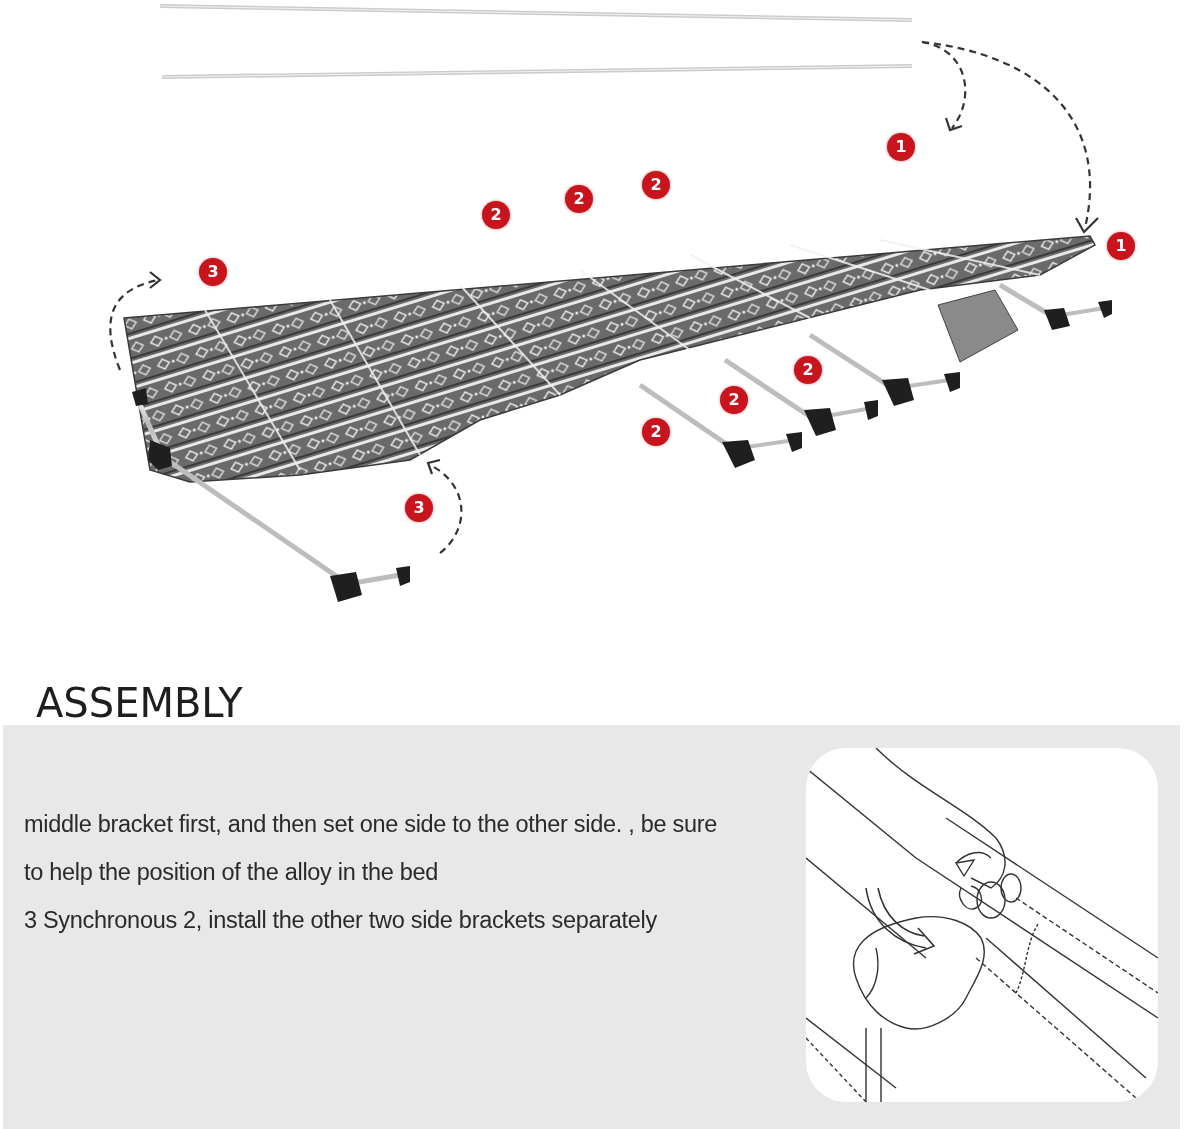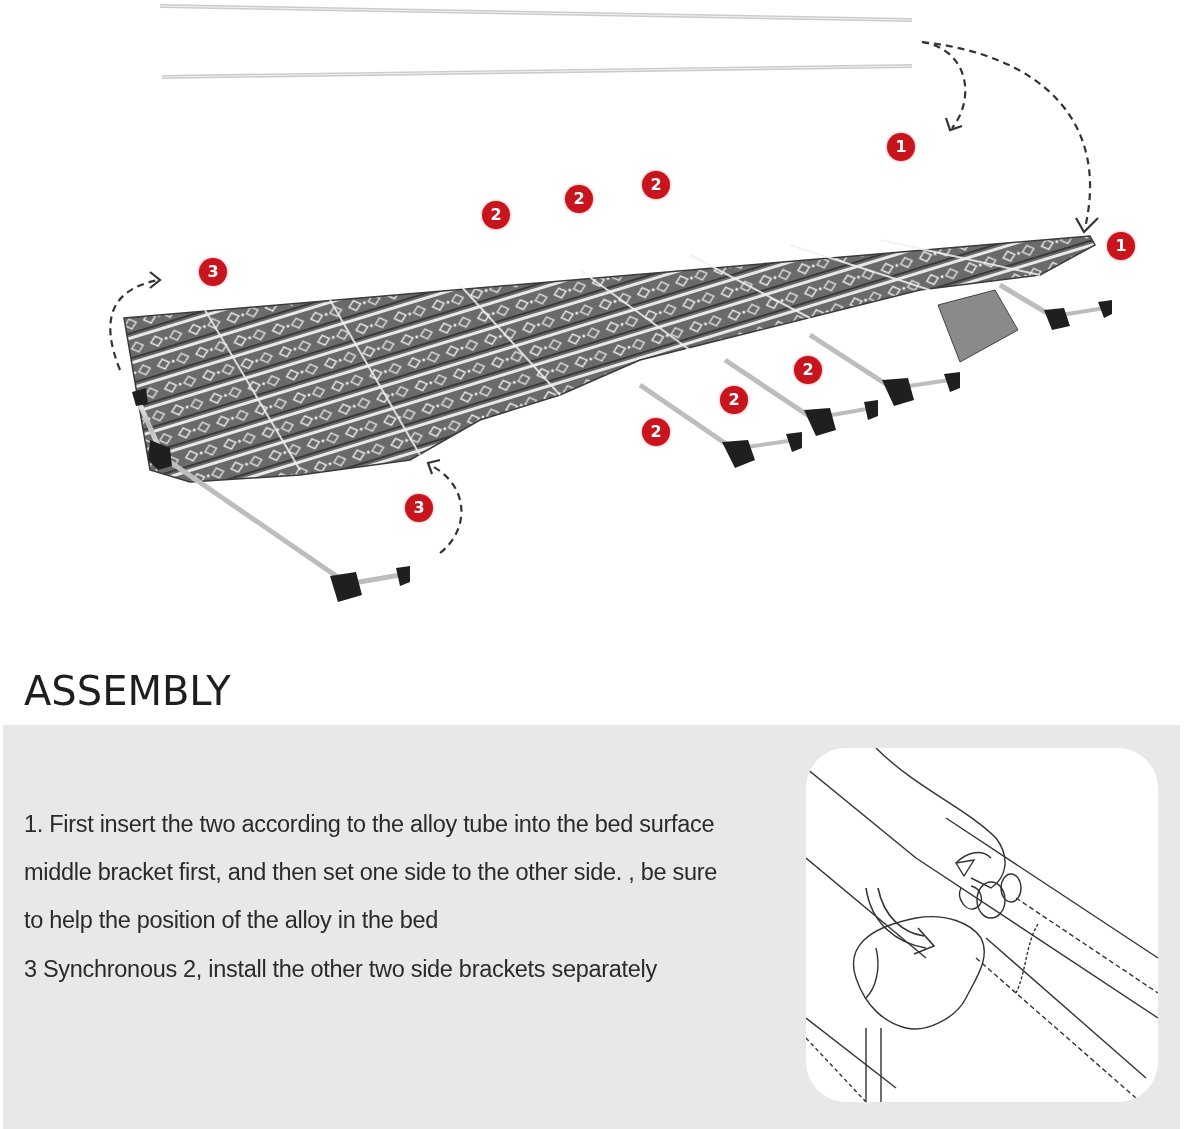--- a/index.html
+++ b/index.html
@@ -3,21 +3,21 @@
 <meta charset="utf-8">
 <style>
   html, body { margin:0; padding:0; background:#ffffff; }
   body { width:1187px; height:1129px; position:relative; overflow:hidden; font-family:"Liberation Sans", sans-serif; }
   .diagram { position:absolute; left:0; top:0; width:1187px; height:640px; }
   .diagram svg { position:absolute; left:0; top:0; }
   .badge { position:absolute; width:28px; height:28px; border-radius:50%; background:#c8141c; color:#fff;
            font-family:"DejaVu Sans", sans-serif; font-weight:bold; font-size:16px; line-height:28px; text-align:center;
            box-shadow:0 0 3px rgba(200,20,28,0.5); }
   .title { position:absolute; left:24px; top:668px; font-family:"DejaVu Sans", sans-serif; font-size:40px; font-weight:normal;
-           color:#1e1e1e; letter-spacing:0px; margin:0; }
+           color:#1e1e1e; letter-spacing:0px; margin:12px; }
   .panel { position:absolute; left:3px; top:725px; width:1177px; height:404px; background:#e8e8e8; }
   .steps { position:absolute; left:24px; top:800px; width:770px; font-family:"Liberation Sans", sans-serif; font-size:23.5px; color:#2a2a2a;
            line-height:48.2px; letter-spacing:-0.3px; }
   .steps div { white-space:nowrap; }
   .inset { position:absolute; left:806px; top:748px; width:352px; height:354px; background:#ffffff; border-radius:40px; overflow:hidden; }
   .inset svg { position:absolute; left:0; top:0; }
 </style>
 </head>
 <body>
 
@@ -123,21 +123,20 @@
   <div class="badge" style="left:199px;top:258px;">3</div>
   <div class="badge" style="left:405px;top:494px;">3</div>
 </div>
 
 <h1 class="title">ASSEMBLY</h1>
 
 <div class="panel">
 </div>
 
 <div class="steps">
-  <div>1. First insert the two according to the alloy tube into the bed surface</div>
   <div>middle bracket first, and then set one side to the other side. , be sure</div>
   <div>to help the position of the alloy in the bed</div>
   <div>3 Synchronous 2, install the other two side brackets separately</div>
 </div>
 
 <div class="inset">
   <svg width="352" height="354" viewBox="0 0 352 354" fill="none" stroke="#333" stroke-width="1.4">
 
     <path d="M110 110 L352 270"></path>
     <path d="M140 70 L352 210"></path>

